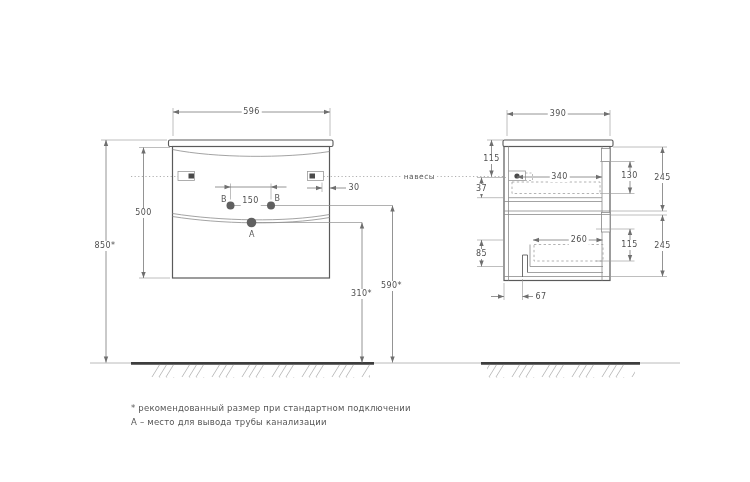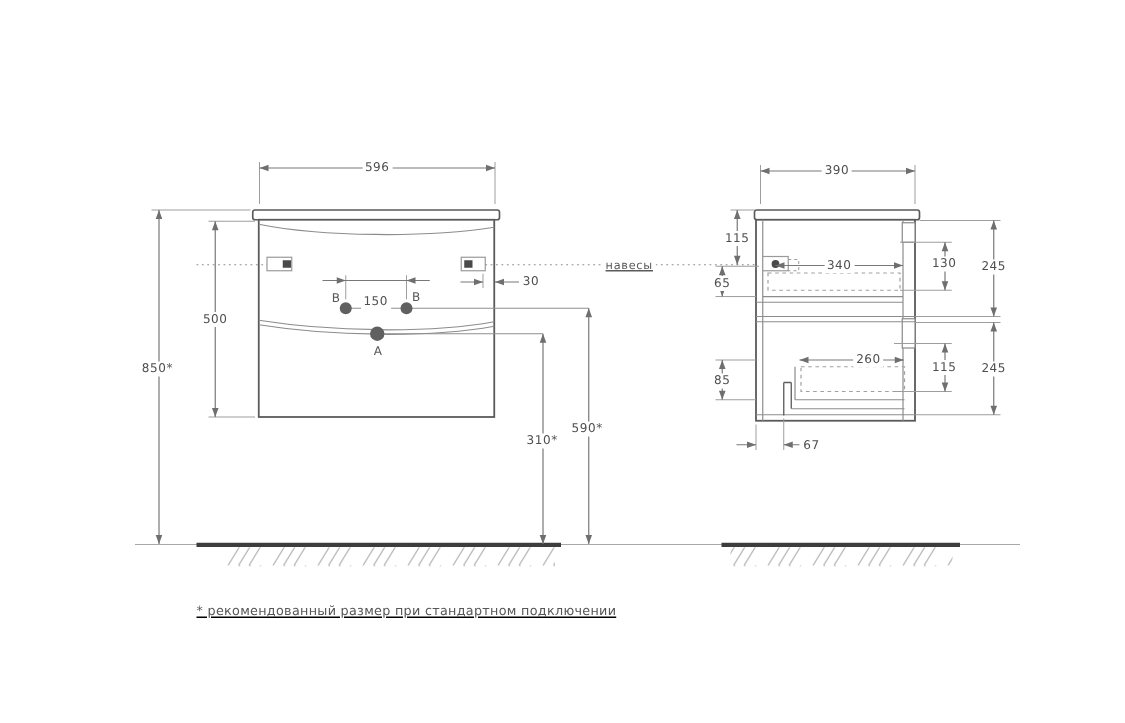--- a/index.html
+++ b/index.html
@@ -3,22 +3,22 @@
 <meta charset="utf-8">
 <style>
   html,body{margin:0;padding:0;background:#fff;}
   .stage{position:relative;width:750px;height:482px;background:#fff;overflow:hidden;
          font-family:"DejaVu Sans",sans-serif;}
   .stage svg{position:absolute;left:0;top:0;}
   .dim{position:absolute;transform:translate(-50%,-50%);font-size:8px;line-height:10px;
        color:#4f4f4f;background:#fff;padding:0 2px;letter-spacing:.4px;white-space:nowrap;}
   .pt{position:absolute;transform:translate(-50%,-50%);font-size:8px;line-height:9px;
       color:#585858;letter-spacing:.3px;}
-  .callout{font-size:7.5px;letter-spacing:.5px;color:#5a5a5a;text-decoration:underline;}
-  .notes{position:absolute;left:131px;top:402px;text-decoration:underline;}
+  .callout{font-size:7.5px;letter-spacing:.5px;color:#5a5a5a;}
+  .notes{position:absolute;left:131px;top:402px;}
   .note-line{font-size:8.5px;line-height:13.5px;color:#565656;letter-spacing:.2px;white-space:nowrap;}
 </style>
 </head>
 <body>
 
 <div class="stage">
 
 <svg width="750" height="482" viewBox="0 0 750 482">
   <defs>
     <pattern id="hatch" width="30" height="13" patternUnits="userSpaceOnUse">
@@ -181,29 +181,30 @@
 <span class="dim" style="left:250.5px;top:201px">150</span>
 <span class="dim" style="left:354px;top:188px">30</span>
 <span class="dim" style="left:361.5px;top:293.5px">310*</span>
 <span class="dim" style="left:391.5px;top:285.5px">590*</span>
 <span class="pt" style="left:224px;top:198.5px">B</span>
 <span class="pt" style="left:277.5px;top:197.5px">B</span>
 <span class="pt" style="left:252px;top:233.5px">A</span>
 
 <span class="dim" style="left:558px;top:114px">390</span>
 <span class="dim" style="left:491.5px;top:158.5px">115</span>
-<span class="dim" style="left:481.5px;top:189px">65</span>
+<span class="dim" style="left:481.5px;top:189px">37</span>
 <span class="dim" style="left:481.5px;top:253.5px">85</span>
 <span class="dim" style="left:559.5px;top:177px">340</span>
 <span class="dim" style="left:579px;top:240px">260</span>
 <span class="dim" style="left:629.5px;top:176px">130</span>
 <span class="dim" style="left:662.5px;top:177.5px">245</span>
 <span class="dim" style="left:629.5px;top:245px">115</span>
 <span class="dim" style="left:662.5px;top:246px">245</span>
 <span class="dim" style="left:541px;top:297px">67</span>
 
 <span class="dim callout" style="left:419.5px;top:177px">навесы</span>
 
 <div class="notes">
   <div class="note-line">* рекомендованный размер при стандартном подключении</div>
+  <div class="note-line">А – место для вывода трубы канализации</div>
 </div>
 
 </div>
 
 </body></html>

